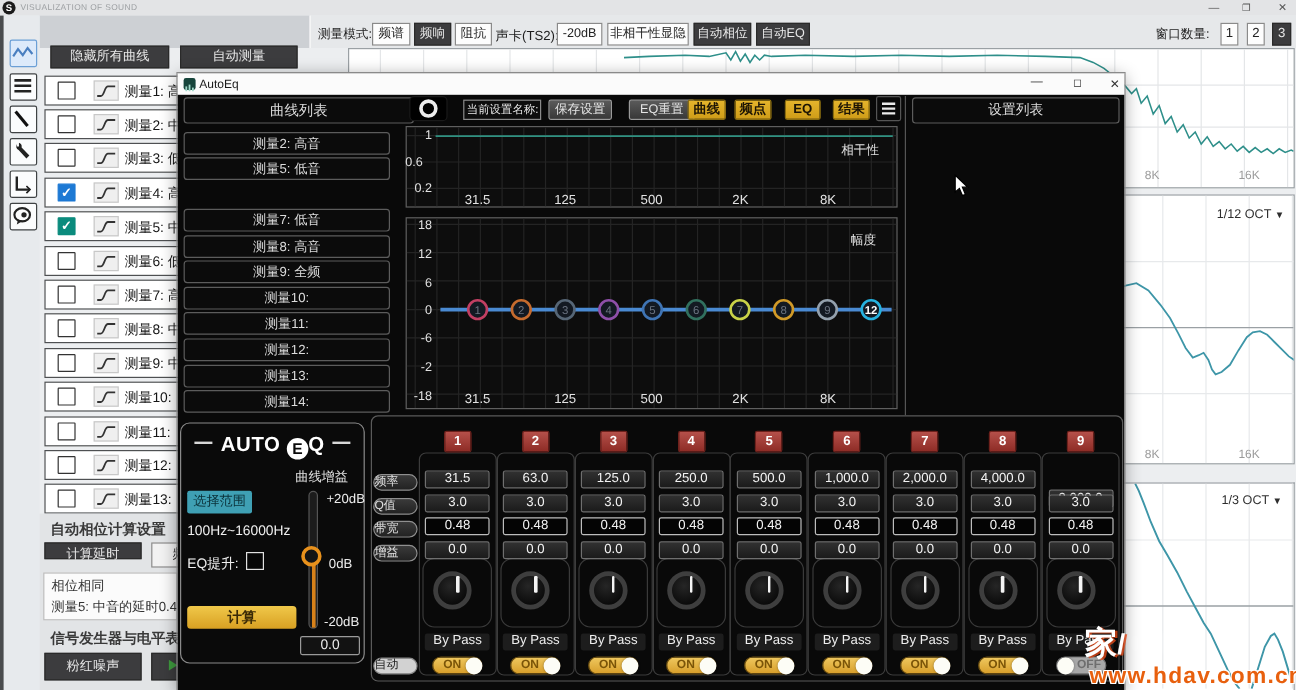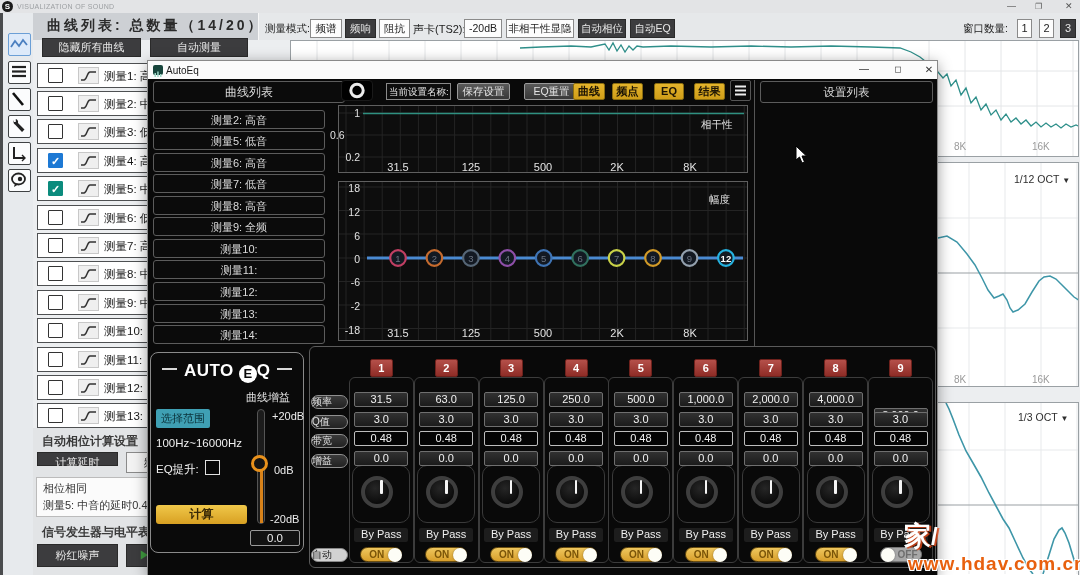--- a/index.html
+++ b/index.html
@@ -58,21 +58,20 @@
 <div id="stage">
 
 <div id="titlebar" class="abs"></div>
 <div id="tb-logo" class="abs">S</div>
 <div id="tb-text" class="abs">VISUALIZATION OF SOUND</div>
 <div class="abs wbtn" style="left:1007px;">—</div>
 <div class="abs wbtn" style="left:1035px;font-size:8px;">❐</div>
 <div class="abs wbtn" style="left:1065px;">✕</div>
 <div id="hdrstrip" class="abs"></div>
 <div id="topbar" class="abs"></div>
-<div id="paneltitle" class="abs">曲线列表: 总数量（14/20）</div>
 <div class="abs lbl" style="left:265px;top:22px;font-size:10.5px;">测量模式:</div>
 <div class="abs btn-w" style="left:310px;top:19px;width:32px;height:19px;line-height:17px;font-size:10.5px;">频谱</div>
 <div class="abs btn-d" style="left:345px;top:19px;width:31px;height:19px;line-height:17px;font-size:10.5px;">频响</div>
 <div class="abs btn-w" style="left:379px;top:19px;width:31px;height:19px;line-height:17px;font-size:10.5px;">阻抗</div>
 <div class="abs lbl" style="left:413px;top:22px;font-size:11px;">声卡(TS2):</div>
 <div class="abs btn-w" style="left:464px;top:19px;width:38px;height:19px;line-height:17px;font-size:10.5px;">-20dB</div>
 <div class="abs btn-w" style="left:506px;top:19px;width:68px;height:19px;line-height:17px;font-size:10.5px;">非相干性显隐</div>
 <div class="abs btn-d" style="left:578px;top:19px;width:48px;height:19px;line-height:17px;font-size:10.5px;">自动相位</div>
 <div class="abs btn-d" style="left:630px;top:19px;width:45px;height:19px;line-height:17px;font-size:10.5px;">自动EQ</div>
 <div class="abs lbl" style="left:963px;top:22px;font-size:10.5px;">窗口数量:</div>
@@ -308,21 +307,20 @@
           <rect x="4.2" y="2.5" width="1.5" height="5.5" fill="#9fd8c8"></rect>
           <rect x="7" y="5" width="1.5" height="3" fill="#9fd8c8"></rect>
         </svg></div>
 <div id="dlg-title" class="abs">AutoEq</div>
 <div class="abs" style="left:709px;top:2px;width:14px;color:#333;font-size:10px;text-align:center;">—</div>
 <div class="abs" style="left:743px;top:3px;width:14px;color:#333;font-size:9px;text-align:center;">◻</div>
 <div class="abs" style="left:774px;top:3px;width:14px;color:#333;font-size:10px;text-align:center;">✕</div>
 <div class="abs dbx" style="left:5px;top:20px;width:192px;height:22px;line-height:21px;font-size:12px;">曲线列表</div>
 <div class="abs dbx" style="left:5px;top:48.5px;width:172px;height:19px;line-height:18px;">测量2: 高音</div>
 <div class="abs dbx" style="left:5px;top:70.0px;width:172px;height:19px;line-height:18px;">测量5: 低音</div>
-<div class="abs dbx" style="left:5px;top:91.6px;width:172px;height:19px;line-height:18px;">测量6: 高音</div>
 <div class="abs dbx" style="left:5px;top:113.2px;width:172px;height:19px;line-height:18px;">测量7: 低音</div>
 <div class="abs dbx" style="left:5px;top:134.7px;width:172px;height:19px;line-height:18px;">测量8: 高音</div>
 <div class="abs dbx" style="left:5px;top:156.2px;width:172px;height:19px;line-height:18px;">测量9: 全频</div>
 <div class="abs dbx" style="left:5px;top:177.8px;width:172px;height:19px;line-height:18px;">测量10:</div>
 <div class="abs dbx" style="left:5px;top:199.3px;width:172px;height:19px;line-height:18px;">测量11:</div>
 <div class="abs dbx" style="left:5px;top:220.9px;width:172px;height:19px;line-height:18px;">测量12:</div>
 <div class="abs dbx" style="left:5px;top:242.5px;width:172px;height:19px;line-height:18px;">测量13:</div>
 <div class="abs dbx" style="left:5px;top:264.0px;width:172px;height:19px;line-height:18px;">测量14:</div>
 <div class="abs" style="left:193px;top:19px;width:32px;height:21px;background:#000;border:1px solid #1a1a1a;border-radius:4px;"><svg width="30" height="19" viewBox="0 0 30 19">
           <circle cx="15" cy="9.5" r="6.2" fill="none" stroke="#ececec" stroke-width="3"></circle>
@@ -366,21 +364,21 @@
             <line x1="369.0" y1="0" x2="369.0" y2="66"></line>
             <line x1="387.1" y1="0" x2="387.1" y2="66"></line>
             <line x1="405.2" y1="0" x2="405.2" y2="66"></line>
             <line x1="0" y1="7" x2="408" y2="7"></line>
             <line x1="0" y1="29" x2="408" y2="29"></line>
             <line x1="0" y1="51" x2="408" y2="51"></line>
           </g>
           <line x1="24" y1="7.5" x2="405" y2="7.5" stroke="#2f9181" stroke-width="1.5"></line>
         </svg></div>
 <div class="abs clabel" style="left:182px;top:46px;width:30px;text-align:right;">1</div>
-<div class="abs clabel" style="left:182px;top:68px;width:30px;text-align:left;">0.6</div>
+<div class="abs clabel" style="left:182px;top:68px;width:30px;text-align:center;">0.6</div>
 <div class="abs clabel" style="left:182px;top:90px;width:30px;text-align:right;">0.2</div>
 <div class="abs clabel" style="left:230px;top:100px;width:40px;text-align:center;font-size:11px;">31.5</div>
 <div class="abs clabel" style="left:303px;top:100px;width:40px;text-align:center;font-size:11px;">125</div>
 <div class="abs clabel" style="left:375px;top:100px;width:40px;text-align:center;font-size:11px;">500</div>
 <div class="abs clabel" style="left:449px;top:100px;width:40px;text-align:center;font-size:11px;">2K</div>
 <div class="abs clabel" style="left:522px;top:100px;width:40px;text-align:center;font-size:11px;">8K</div>
 <div class="abs clabel" style="left:553px;top:57px;">相干性</div>
 <div class="abs chart" style="left:190px;top:120px;width:410px;height:160px;"><svg width="408" height="158" viewBox="0 0 408 158">
           <g stroke="#242424" stroke-width="1">
             <line x1="7.0" y1="0" x2="7.0" y2="158"></line>

